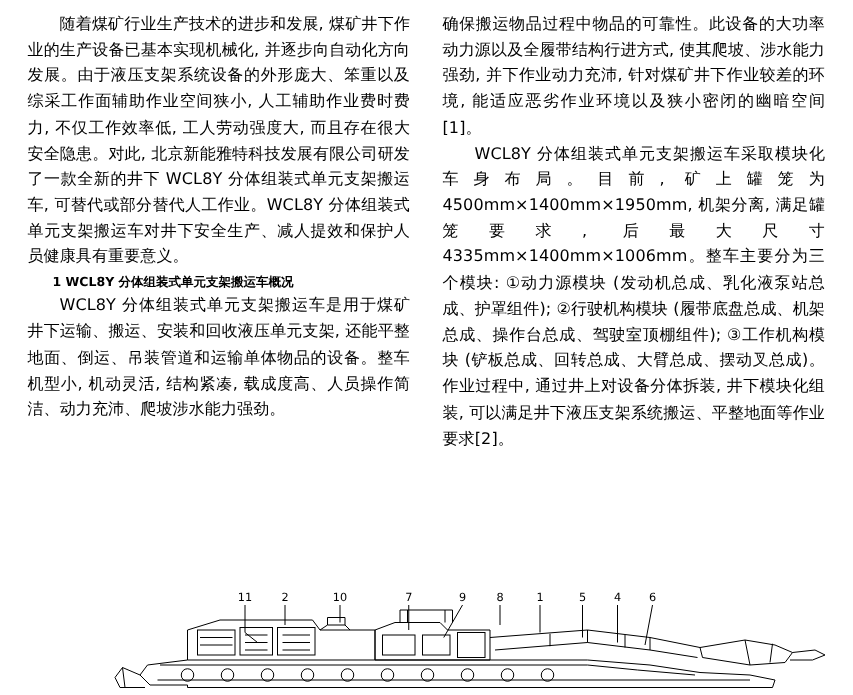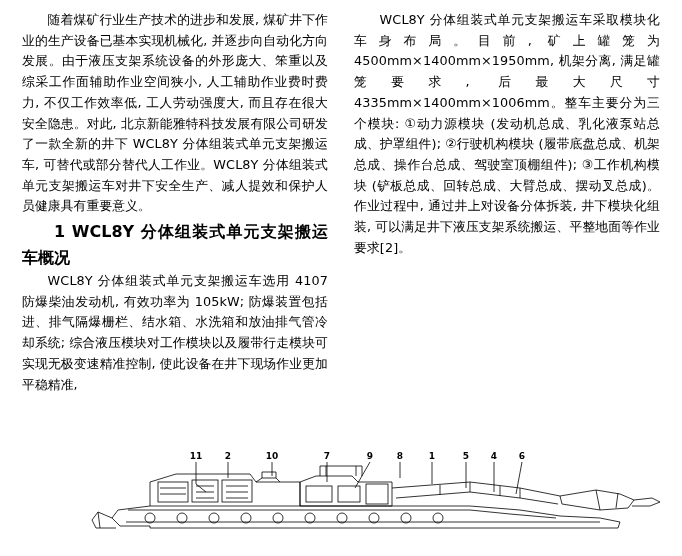--- a/index.html
+++ b/index.html
@@ -37,52 +37,52 @@
     line-height: 1.62;
     text-align: justify;
     text-justify: inter-ideograph;
     letter-spacing: 0.1px;
   }
   p.ind {
     text-indent: 2em;
   }
   h2 {
     margin: 2px 0 0 0;
-    font-size: 16px;
+    font-size: 10px;
     font-weight: bold;
     line-height: 1.62;
     text-indent: 2em;
     text-align: justify;
   }
   .fig-wrap {
     position: absolute;
     left: 0;
-    top: 448px;
+    top: 470px;
     width: 682px;
     height: 86px;
-    font-weight: bold;
   }
   .fig-svg {
     display: block;
   }
 </style>
 </head>
 <body>
 
 <div class="page">
 
   <div class="columns">
 
     <div class="col">
       <p class="ind">随着煤矿行业生产技术的进步和发展, 煤矿井下作业的生产设备已基本实现机械化, 并逐步向自动化方向发展。由于液压支架系统设备的外形庞大、笨重以及综采工作面辅助作业空间狭小, 人工辅助作业费时费力, 不仅工作效率低, 工人劳动强度大, 而且存在很大安全隐患。对此, 北京新能雅特科技发展有限公司研发了一款全新的井下 WCL8Y 分体组装式单元支架搬运车, 可替代或部分替代人工作业。WCL8Y 分体组装式单元支架搬运车对井下安全生产、减人提效和保护人员健康具有重要意义。</p>
       <h2>1 WCL8Y 分体组装式单元支架搬运车概况</h2>
-      <p class="ind">WCL8Y 分体组装式单元支架搬运车选用 4107 防爆柴油发动机, 有效功率为 105kW; 防爆装置包括进、排气隔爆栅栏、结水箱、水洗箱和放油排气管冷却系统; 综合液压模块对工作模块以及履带行走模块可实现无极变速精准控制, 使此设备在井下现场作业更加平稳精准,</p>
+      <p class="ind">WCL8Y 分体组装式单元支架搬运车是用于煤矿井下运输、搬运、安装和回收液压单元支架, 还能平整地面、倒运、吊装管道和运输单体物品的设备。整车机型小, 机动灵活, 结构紧凑, 载成度高、人员操作简洁、动力充沛、爬坡涉水能力强劲。</p>
     </div>
 
     <div class="col">
+      <p>确保搬运物品过程中物品的可靠性。此设备的大功率动力源以及全履带结构行进方式, 使其爬坡、涉水能力强劲, 并下作业动力充沛, 针对煤矿井下作业较差的环境, 能适应恶劣作业环境以及狭小密闭的幽暗空间[1]。</p>
       <p class="ind">WCL8Y 分体组装式单元支架搬运车采取模块化车身布局。目前, 矿上罐笼为 4500mm×1400mm×1950mm, 机架分离, 满足罐笼要求, 后最大尺寸 4335mm×1400mm×1006mm。整车主要分为三个模块: ①动力源模块 (发动机总成、乳化液泵站总成、护罩组件); ②行驶机构模块 (履带底盘总成、机架总成、操作台总成、驾驶室顶棚组件); ③工作机构模块 (铲板总成、回转总成、大臂总成、摆动叉总成)。作业过程中, 通过井上对设备分体拆装, 井下模块化组装, 可以满足井下液压支架系统搬运、平整地面等作业要求[2]。</p>
     </div>
 
   </div>
 
   <div class="fig-wrap">
     <svg class="fig-svg" width="682" height="86" viewBox="0 0 682 86" xmlns="http://www.w3.org/2000/svg">
       <g fill="none" stroke="#000" stroke-width="0.8">
 
         <line x1="196" y1="14" x2="196" y2="36"></line>

